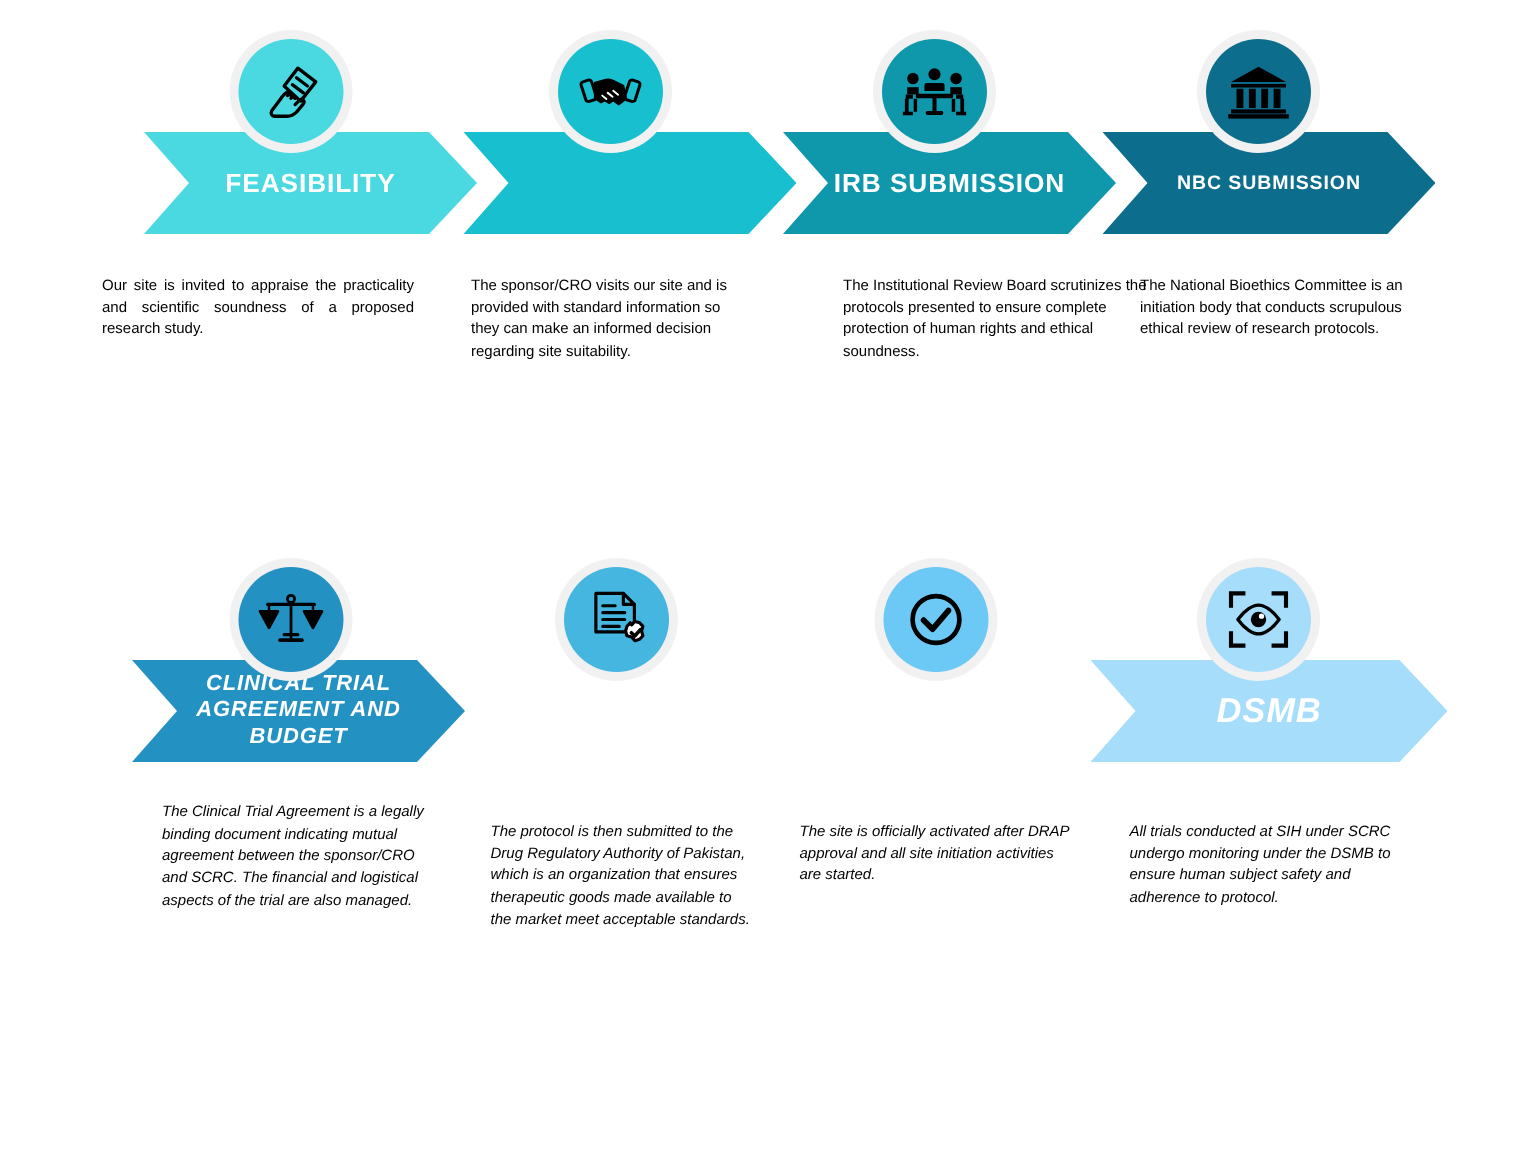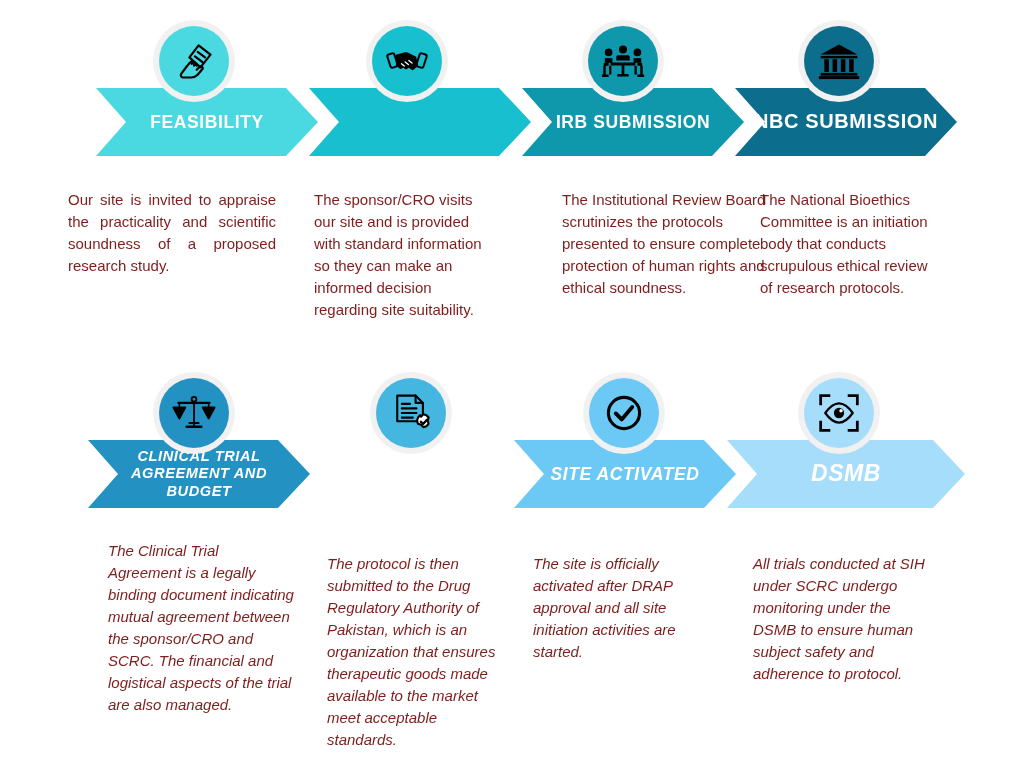--- a/index.html
+++ b/index.html
@@ -88,23 +88,23 @@
     border-radius: 50%;
     display: flex;
     align-items: center;
     justify-content: center;
   }
   .icon-inner svg { display: block; }
 
   
   .desc {
     position: absolute;
-    font-size: 15px;
+    font-size: 10px;
     line-height: 1.47;
-    color: #7f1d1d;
+    color: #000000;
     font-weight: 400;
   }
   .desc.justified { text-align: justify; text-align-last: left; }
 </style>
 </head>
 <body>
 
 <div id="infographic">
 
   <div class="row" id="row-top">
@@ -128,21 +128,21 @@
         <svg class="banner-shape" viewBox="0 0 222 68" preserveAspectRatio="none">
           <polygon points="0,0 190,0 222,34 190,68 0,68 30,34" fill="#0f97ab"></polygon>
         </svg>
         <span class="banner-label" style="font-size:17.5px;">IRB SUBMISSION</span>
       </div>
 
       <div class="banner" id="banner-4" style="left:735px; width:222px;">
         <svg class="banner-shape" viewBox="0 0 222 68" preserveAspectRatio="none">
           <polygon points="0,0 190,0 222,34 190,68 0,68 30,34" fill="#0c6e8c"></polygon>
         </svg>
-        <span class="banner-label" style="font-size:20px;">NBC SUBMISSION</span>
+        <span class="banner-label" style="font-size:13px;">NBC SUBMISSION</span>
       </div>
     </div>
 
     <div class="icon-badge" style="left:153px; top:20px;">
       <div class="icon-inner" style="background:#4ad9e0;">
         <svg width="44" height="44" viewBox="0 0 48 48">
           <g fill="none" stroke="#000" stroke-width="2.4" stroke-linecap="round" stroke-linejoin="round">
             <path d="M19 20 L29 7 L42 17 L31 31 Z"></path>
             <path d="M28 14 L36 20"></path>
             <path d="M25 19 L33 25"></path>
@@ -221,26 +221,20 @@
       <div class="banner" id="banner-5" style="left:88px; width:222px;">
         <svg class="banner-shape" viewBox="0 0 222 68" preserveAspectRatio="none">
           <polygon points="0,0 190,0 222,34 190,68 0,68 30,34" fill="#2491c3"></polygon>
         </svg>
         <span class="banner-label" style="font-size:14.6px;">CLINICAL TRIAL
 AGREEMENT AND
 BUDGET</span>
       </div>
 
 
-      <div class="banner" id="banner-7" style="left:514px; width:222px;">
-        <svg class="banner-shape" viewBox="0 0 222 68" preserveAspectRatio="none">
-          <polygon points="0,0 190,0 222,34 190,68 0,68 30,34" fill="#6cc8f5"></polygon>
-        </svg>
-        <span class="banner-label" style="font-size:17.5px;">SITE ACTIVATED</span>
-      </div>
 
       <div class="banner" id="banner-8" style="left:727px; width:238px;">
         <svg class="banner-shape" viewBox="0 0 238 68" preserveAspectRatio="none">
           <polygon points="0,0 206,0 238,34 206,68 0,68 30,34" fill="#a5ddfa"></polygon>
         </svg>
         <span class="banner-label" style="font-size:23px;">DSMB</span>
       </div>
     </div>
 
     <div class="icon-badge" style="left:153px; top:10px;">

